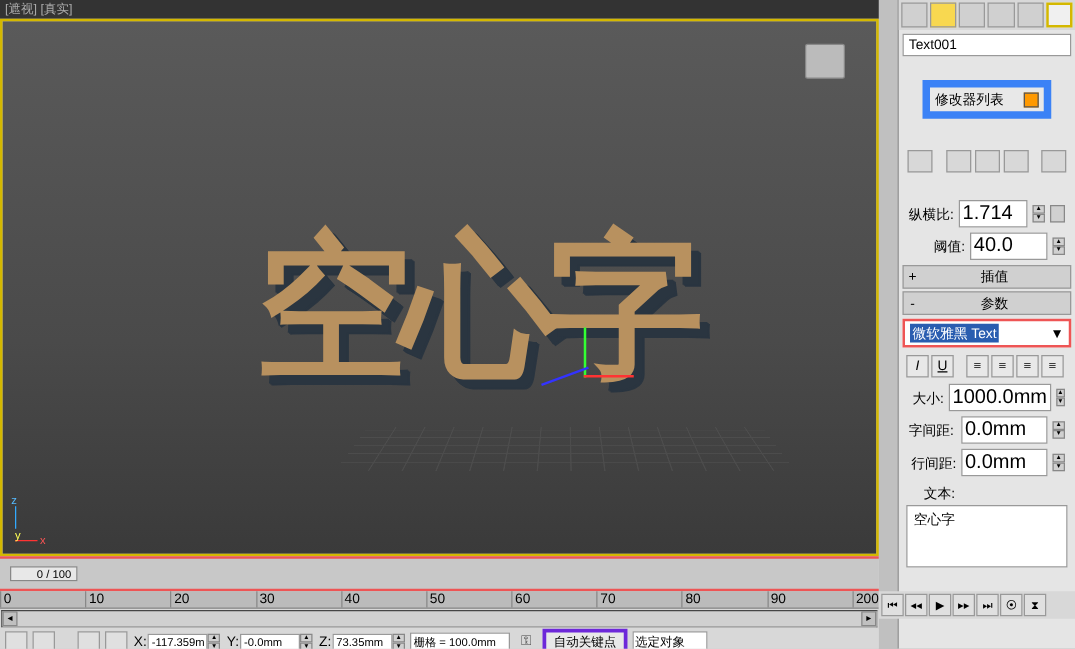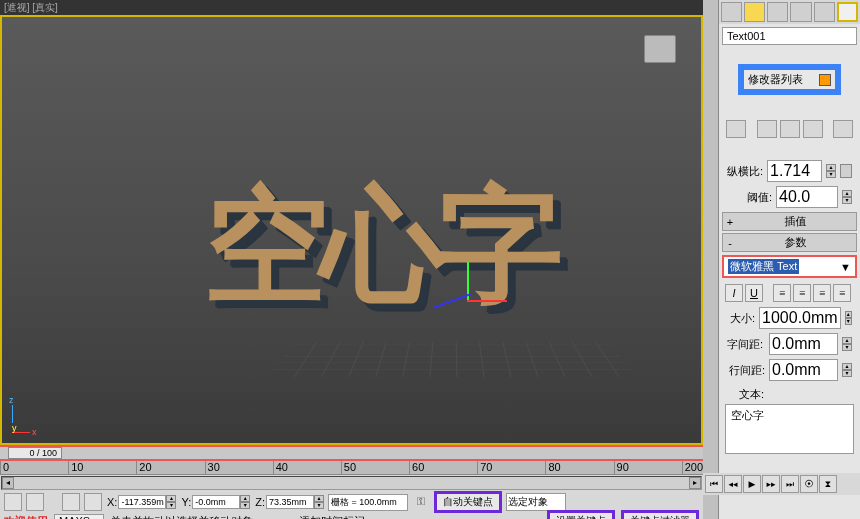--- a/index.html
+++ b/index.html
@@ -45,21 +45,21 @@
 .rollout-hdr{background:#d0d0d0;border:1px solid #999;margin:2px 3px;padding:1px;text-align:center;font-size:10px;display:flex;align-items:center}
 .roll-pre{width:12px}
 .roll-txt{flex:1}
 .font-box{margin:3px;padding:2px 4px;background:#fff;border:2px solid #e55;display:flex;justify-content:space-between;align-items:center;font-size:10px}
 .font-sel{background:#2a5db0;color:#fff;padding:0 2px}
 .fmt-row{display:flex;gap:2px;padding:3px 6px}
 .fmt-btn{width:18px;height:18px;border:1px solid #999;background:#e8e8e8;text-align:center;line-height:16px;font-size:11px;font-family:serif}
 .text-label{padding:4px 20px 0;font-size:11px}
 .text-area{margin:2px 6px;height:50px;background:#fff;border:1px solid #999;padding:3px 5px;font-size:11px}
 .timeline{position:absolute;top:445px;left:0;width:703px;height:74px;background:#d8d8d8}
-.tl-slider{height:16px;border-top:2px solid #e55;border-bottom:2px solid #e55;display:flex;align-items:center;position:relative;background:#c8c8c8}
+.tl-slider{height:28px;border-top:2px solid #e55;border-bottom:2px solid #e55;display:flex;align-items:center;position:relative;background:#c8c8c8}
 .tl-handle{width:54px;height:12px;background:#e8e8e8;border:1px solid #888;margin-left:8px;text-align:right;padding-right:4px;font-size:9px;line-height:10px}
 .tl-ruler{height:14px;background:#bbb;border-bottom:1px solid #888;position:relative;font-size:9px;display:flex}
 .tl-tick{flex:1;border-left:1px solid #888;padding-left:2px;height:100%}
 .tl-scroll{height:14px;background:#d0d0d0;border:1px inset #999;margin:1px;display:flex;align-items:center}
 .tl-sb-l,.tl-sb-r{width:12px;height:12px;background:#c0c0c0;border:1px solid #888;text-align:center;font-size:8px}
 .tl-sb-r{margin-left:auto}
 .tl-coords{height:22px;display:flex;align-items:center;gap:4px;padding:0 4px;background:#d8d8d8}
 .tc-ico{width:18px;height:18px;border:1px solid #999;background:#e0e0e0}
 .tc-field{display:flex;align-items:center;font-size:10px}
 .tc-lbl{padding:0 1px}

